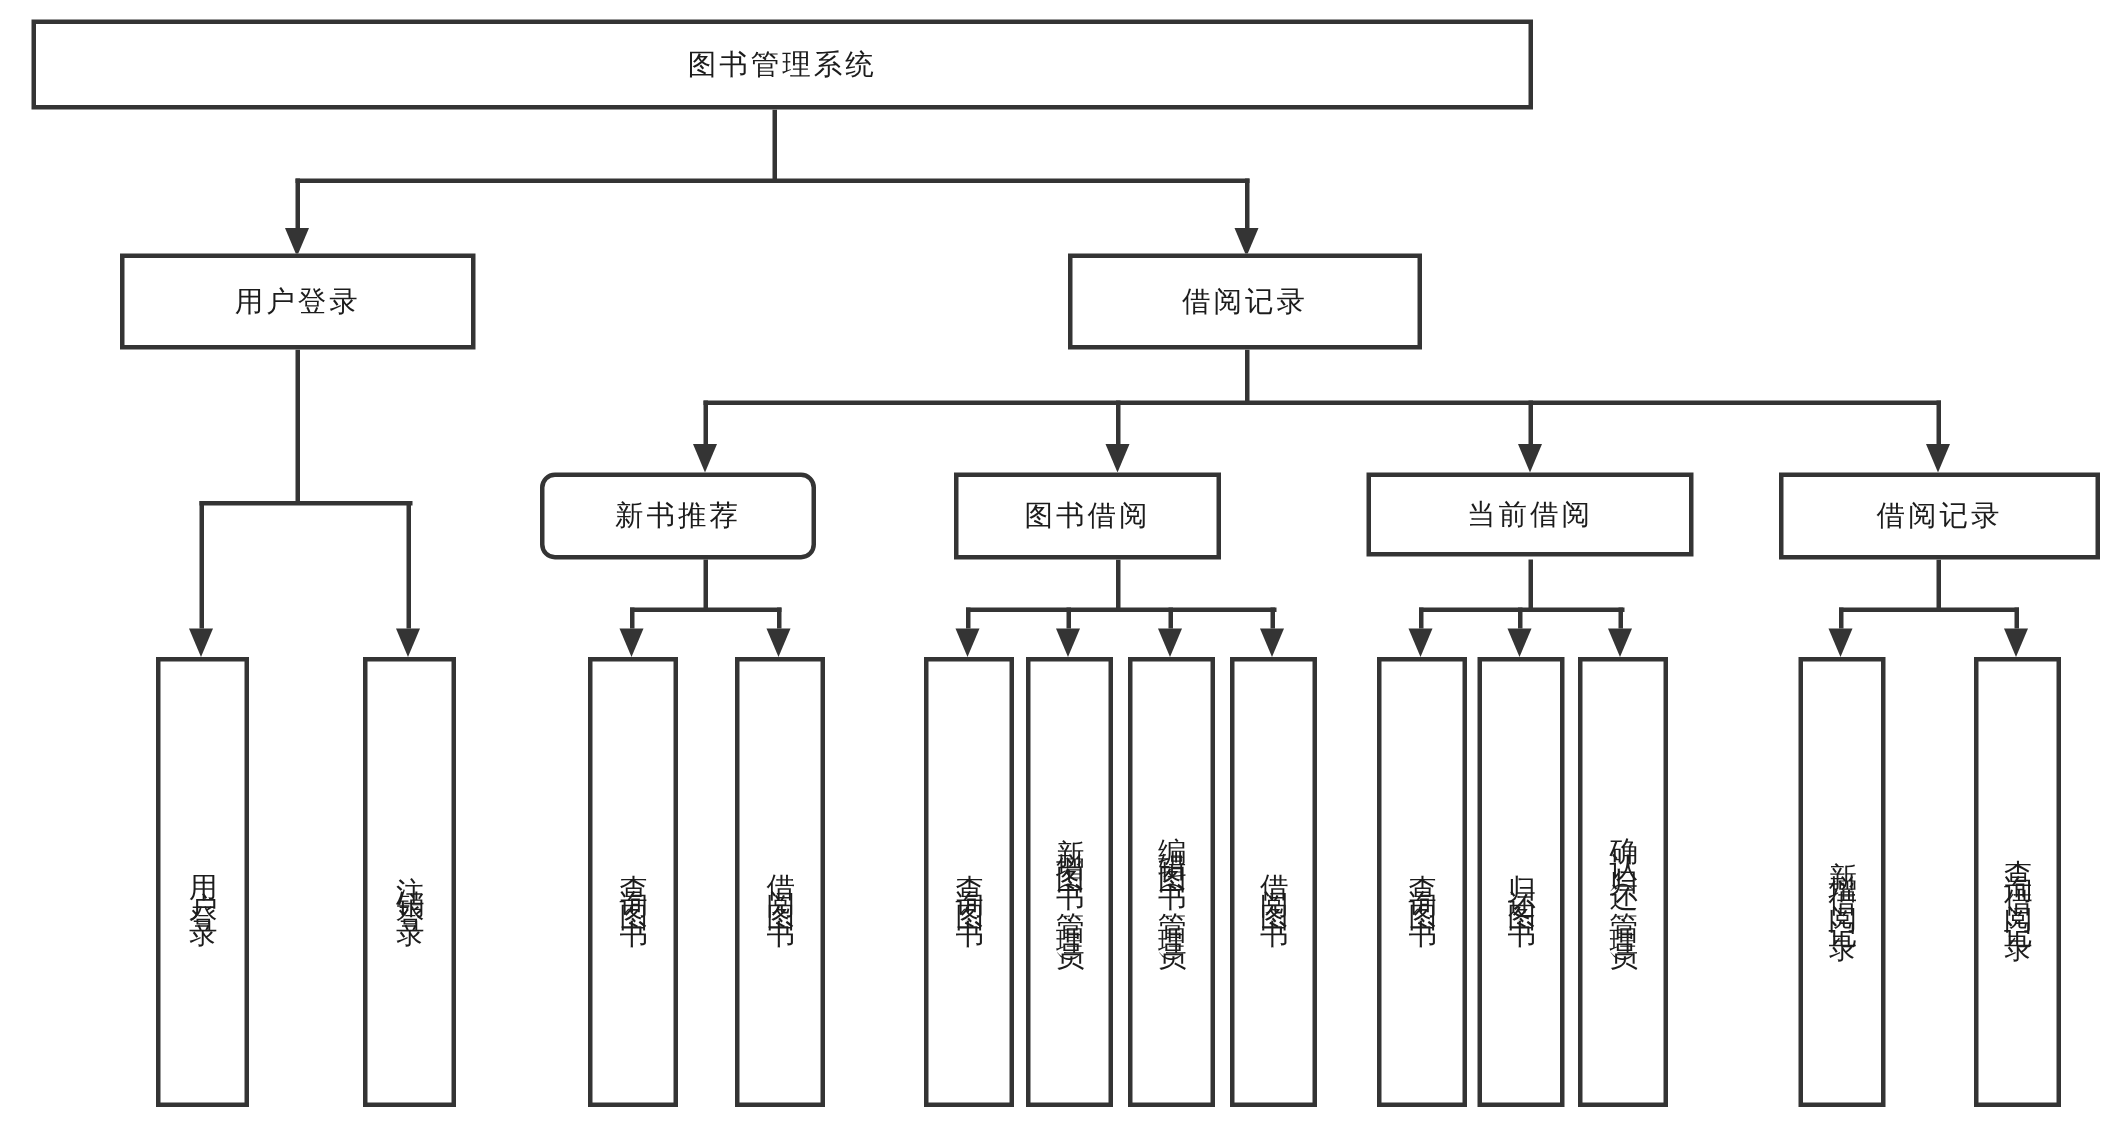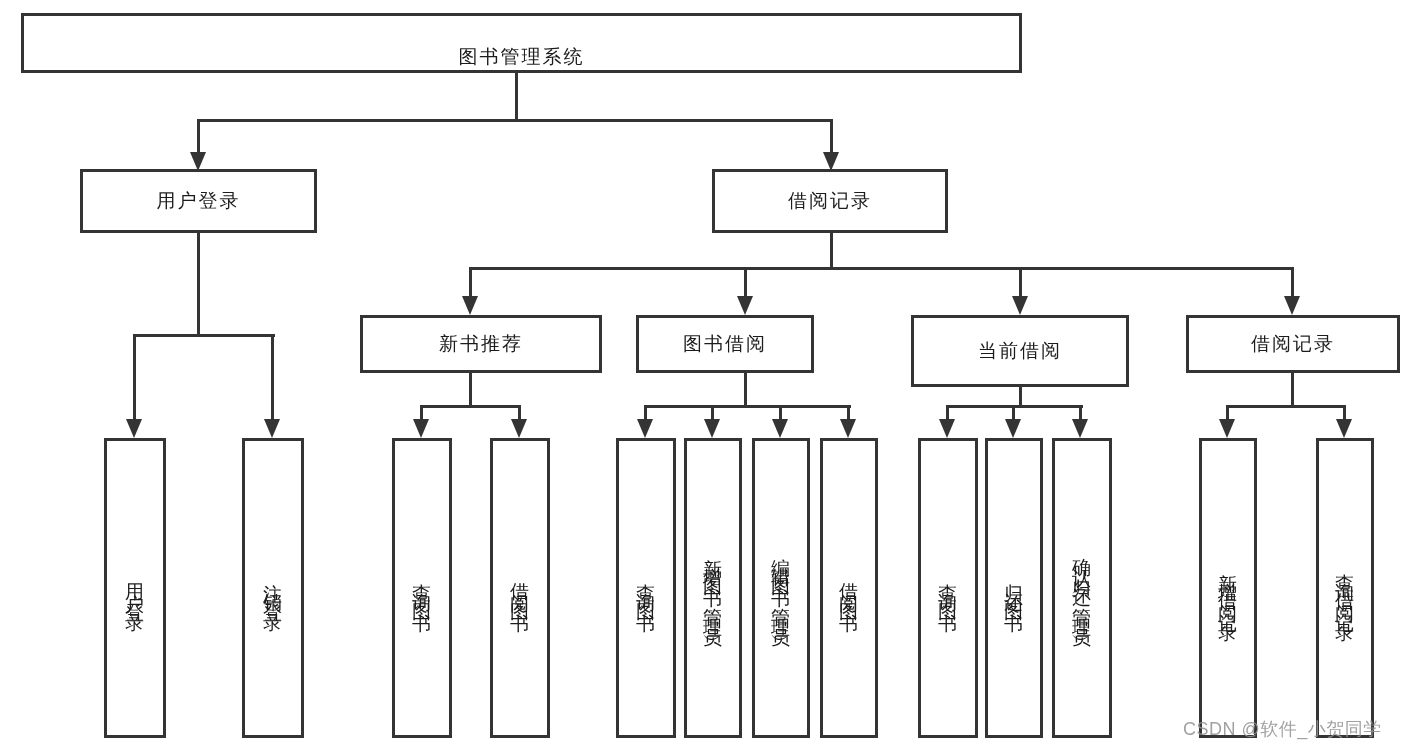--- a/index.html
+++ b/index.html
@@ -108,38 +108,38 @@
   <div class="vline" style="left:1079px; top:405px; height:14px;"></div>
   <div class="arrow" style="left:1072px; top:419px;"></div>
 
   <div class="vline" style="left:1291px; top:373px; height:33px;"></div>
   <div class="hline" style="left:1226px; top:405px; width:120px;"></div>
   <div class="vline" style="left:1226px; top:405px; height:14px;"></div>
   <div class="arrow" style="left:1219px; top:419px;"></div>
   <div class="vline" style="left:1343px; top:405px; height:14px;"></div>
   <div class="arrow" style="left:1336px; top:419px;"></div>
 
-  <div class="node" style="left:21px; top:13px; width:1001px; height:60px;align-items:flex-end;">
+  <div class="node" style="left:21px; top:13px; width:1001px; height:60px;">
     <span>图书管理系统</span>
   </div>
 
   <div class="node" style="left:80px; top:169px; width:237px; height:64px;">
     <span>用户登录</span>
   </div>
   <div class="node" style="left:712px; top:169px; width:236px; height:64px;">
     <span>借阅记录</span>
   </div>
 
-  <div class="node" style="left:360px; top:315px; width:242px; height:58px;">
+  <div class="node" style="left:360px; top:315px; width:184px; height:58px;border-radius:10px;">
     <span>新书推荐</span>
   </div>
   <div class="node" style="left:636px; top:315px; width:178px; height:58px;">
     <span>图书借阅</span>
   </div>
-  <div class="node" style="left:911px; top:315px; width:218px; height:72px;">
+  <div class="node" style="left:911px; top:315px; width:218px; height:56px;">
     <span>当前借阅</span>
   </div>
   <div class="node" style="left:1186px; top:315px; width:214px; height:58px;">
     <span>借阅记录</span>
   </div>
 
   <div class="node leaf" style="left:104px; top:438px; width:62px; height:300px;">
     <span>用户登录</span>
   </div>
   <div class="node leaf" style="left:242px; top:438px; width:62px; height:300px;">
@@ -176,15 +176,14 @@
     <span>确认归还（管理员）</span>
   </div>
 
   <div class="node leaf" style="left:1199px; top:438px; width:58px; height:300px;">
     <span>新增借阅记录</span>
   </div>
   <div class="node leaf" style="left:1316px; top:438px; width:58px; height:300px;">
     <span>查询借阅记录</span>
   </div>
 
-  <div class="watermark">CSDN @软件_小贺同学</div>
 
 </div>
 
 </body></html>

